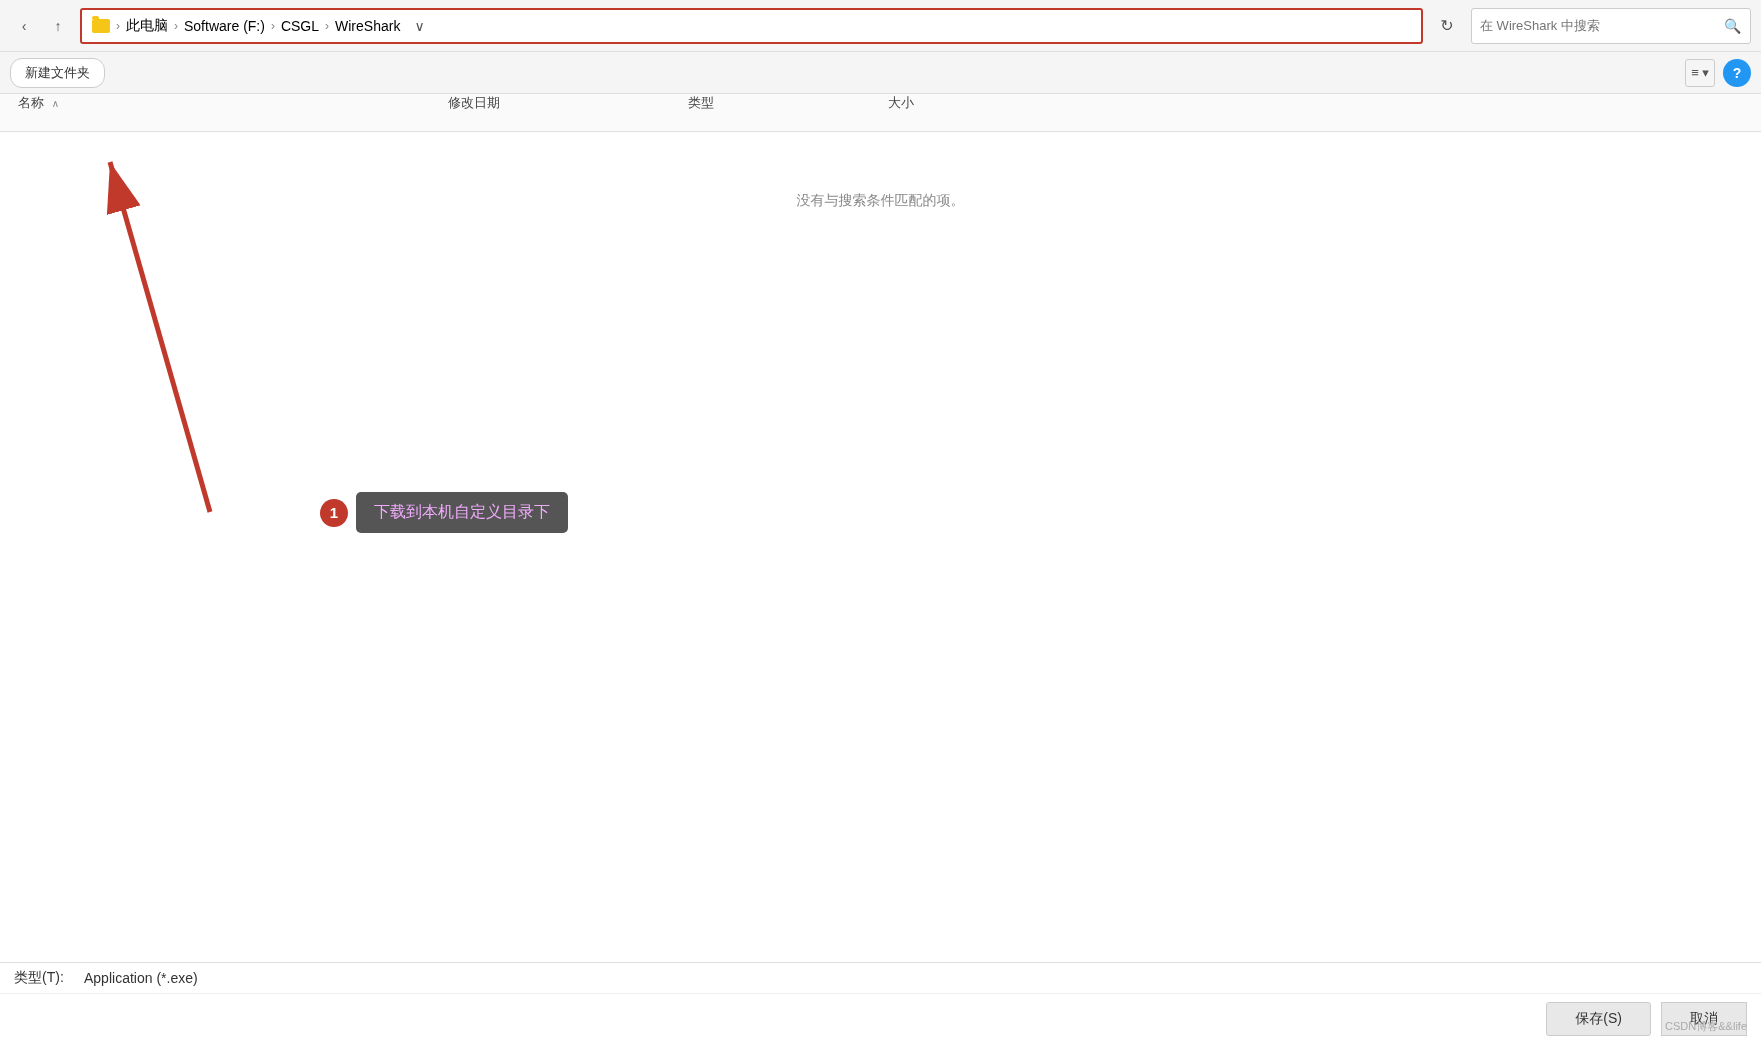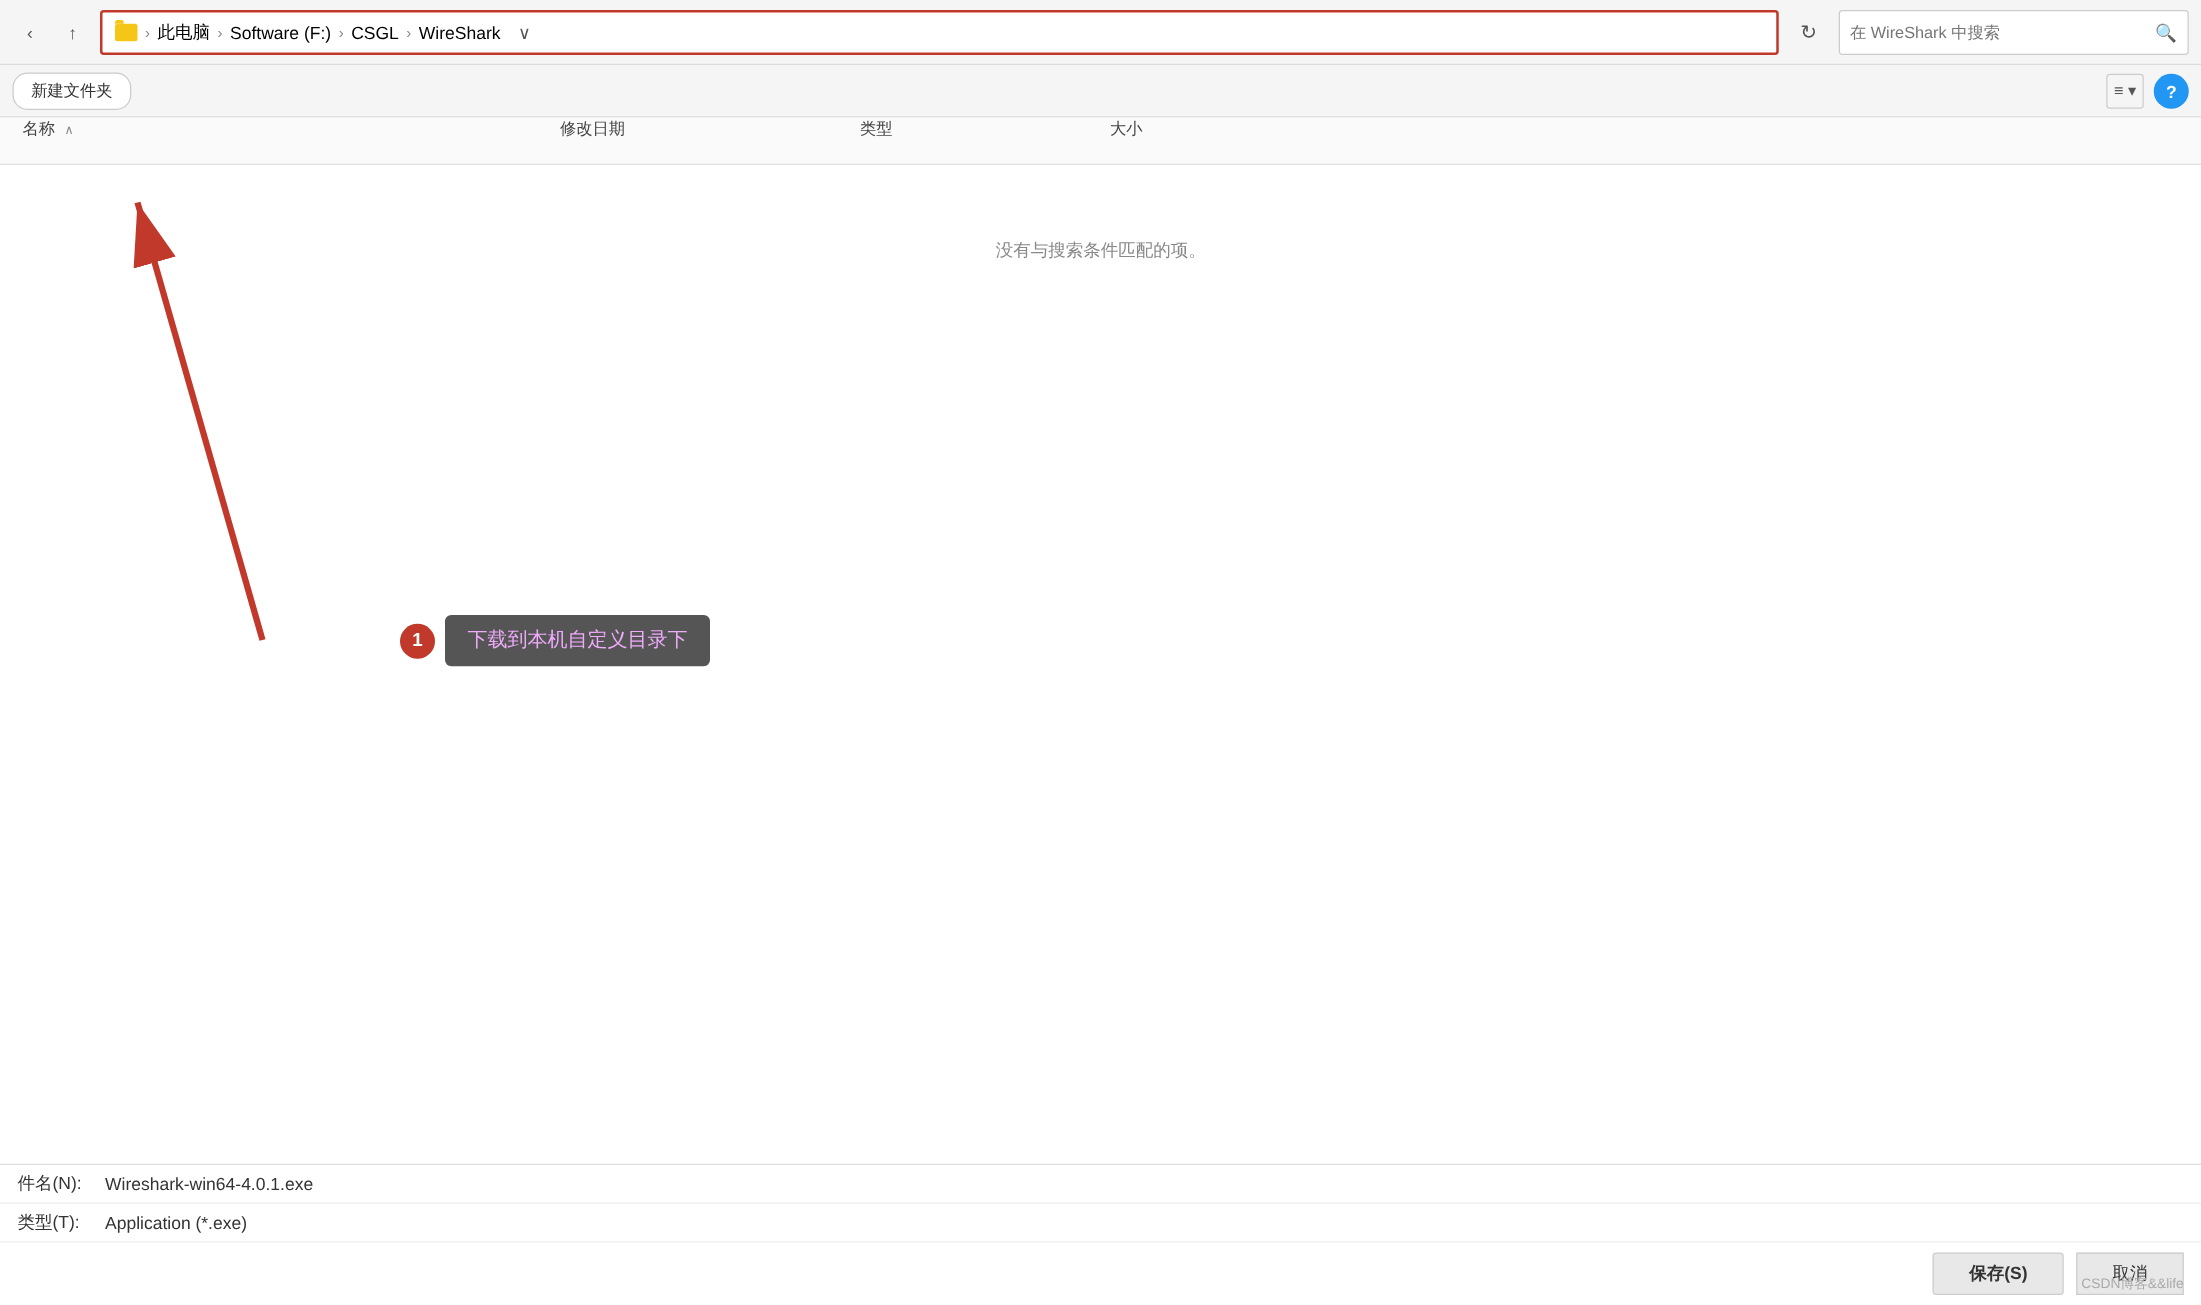--- a/index.html
+++ b/index.html
@@ -380,21 +380,20 @@
     }
 
     .save-btn {
       padding: 7px 28px;
       background: #e8e8e8;
       border: 1px solid #ccc;
       border-radius: 3px;
       cursor: pointer;
       font-size: 14px;
       color: #333;
-      font-weight: bold;
     }
 
     .cancel-btn {
       padding: 7px 28px;
       background: #e8e8e8;
       border: 1px solid #ccc;
       border-radius: 0;
       cursor: pointer;
       font-size: 14px;
       color: #333;
@@ -483,24 +482,20 @@
             <div class="badge-circle">1</div>
             <div class="tooltip-text">下载到本机自定义目录下</div>
           </div>
         </div>
       </div>
 
     </div>
   </div>
 
   <div class="bottom-bar">
-    <div class="filename-row">
-      <span class="bottom-label">件名(N):</span>
-      <span class="bottom-value">Wireshark-win64-4.0.1.exe</span>
-    </div>
     <div class="filetype-row">
       <span class="bottom-label">类型(T):</span>
       <span class="bottom-value">Application (*.exe)</span>
     </div>
     <div class="bottom-actions">
       <button class="save-btn">保存(S)</button>
       <button class="cancel-btn">取消</button>
     </div>
   </div>
 

